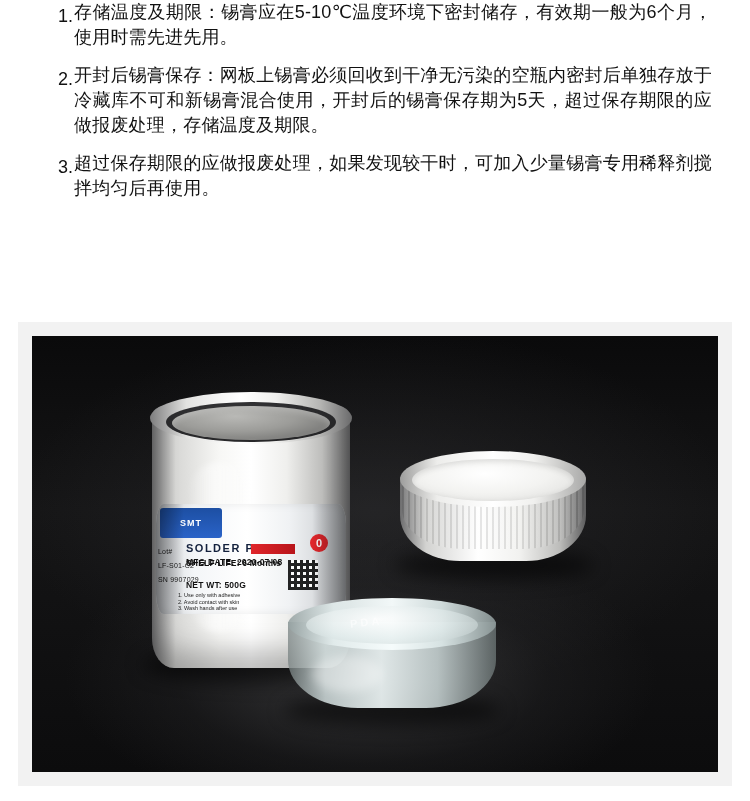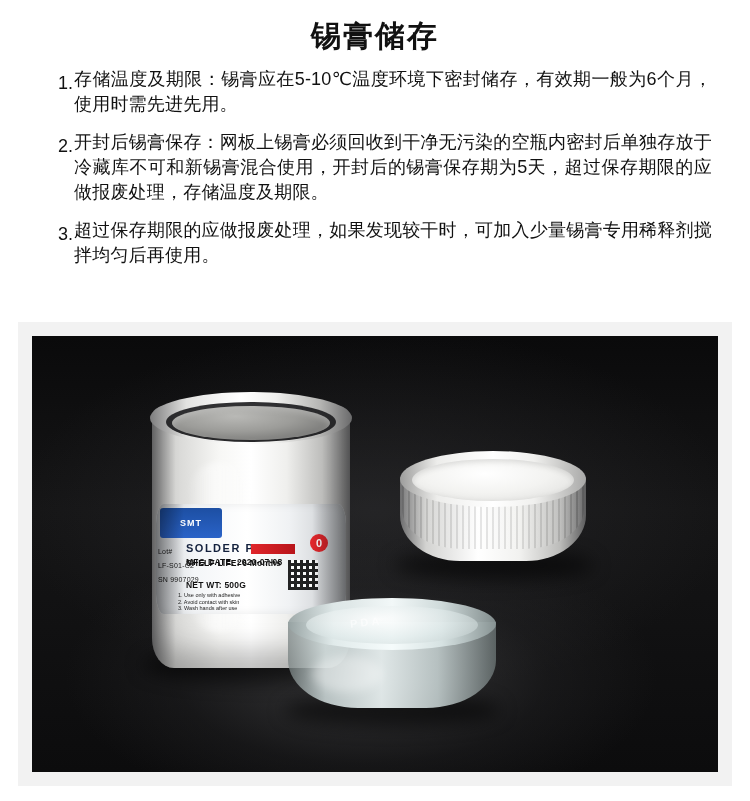--- a/index.html
+++ b/index.html
@@ -315,21 +315,20 @@
     border-radius: 50%;
     background: rgba(0,0,0,0.55);
     filter: blur(9px);
   }
 </style>
 </head>
 <body>
 
 <div class="page">
 
-  <div class="title">锡膏储存</div>
 
   <div class="list">
     <div class="item">
       <div class="num">1.</div>
       <div class="text">存储温度及期限：锡膏应在5-10℃温度环境下密封储存，有效期一般为6个月，使用时需先进先用。</div>
     </div>
     <div class="item">
       <div class="num">2.</div>
       <div class="text">开封后锡膏保存：网板上锡膏必须回收到干净无污染的空瓶内密封后单独存放于冷藏库不可和新锡膏混合使用，开封后的锡膏保存期为5天，超过保存期限的应做报废处理，存储温度及期限。</div>
     </div>

